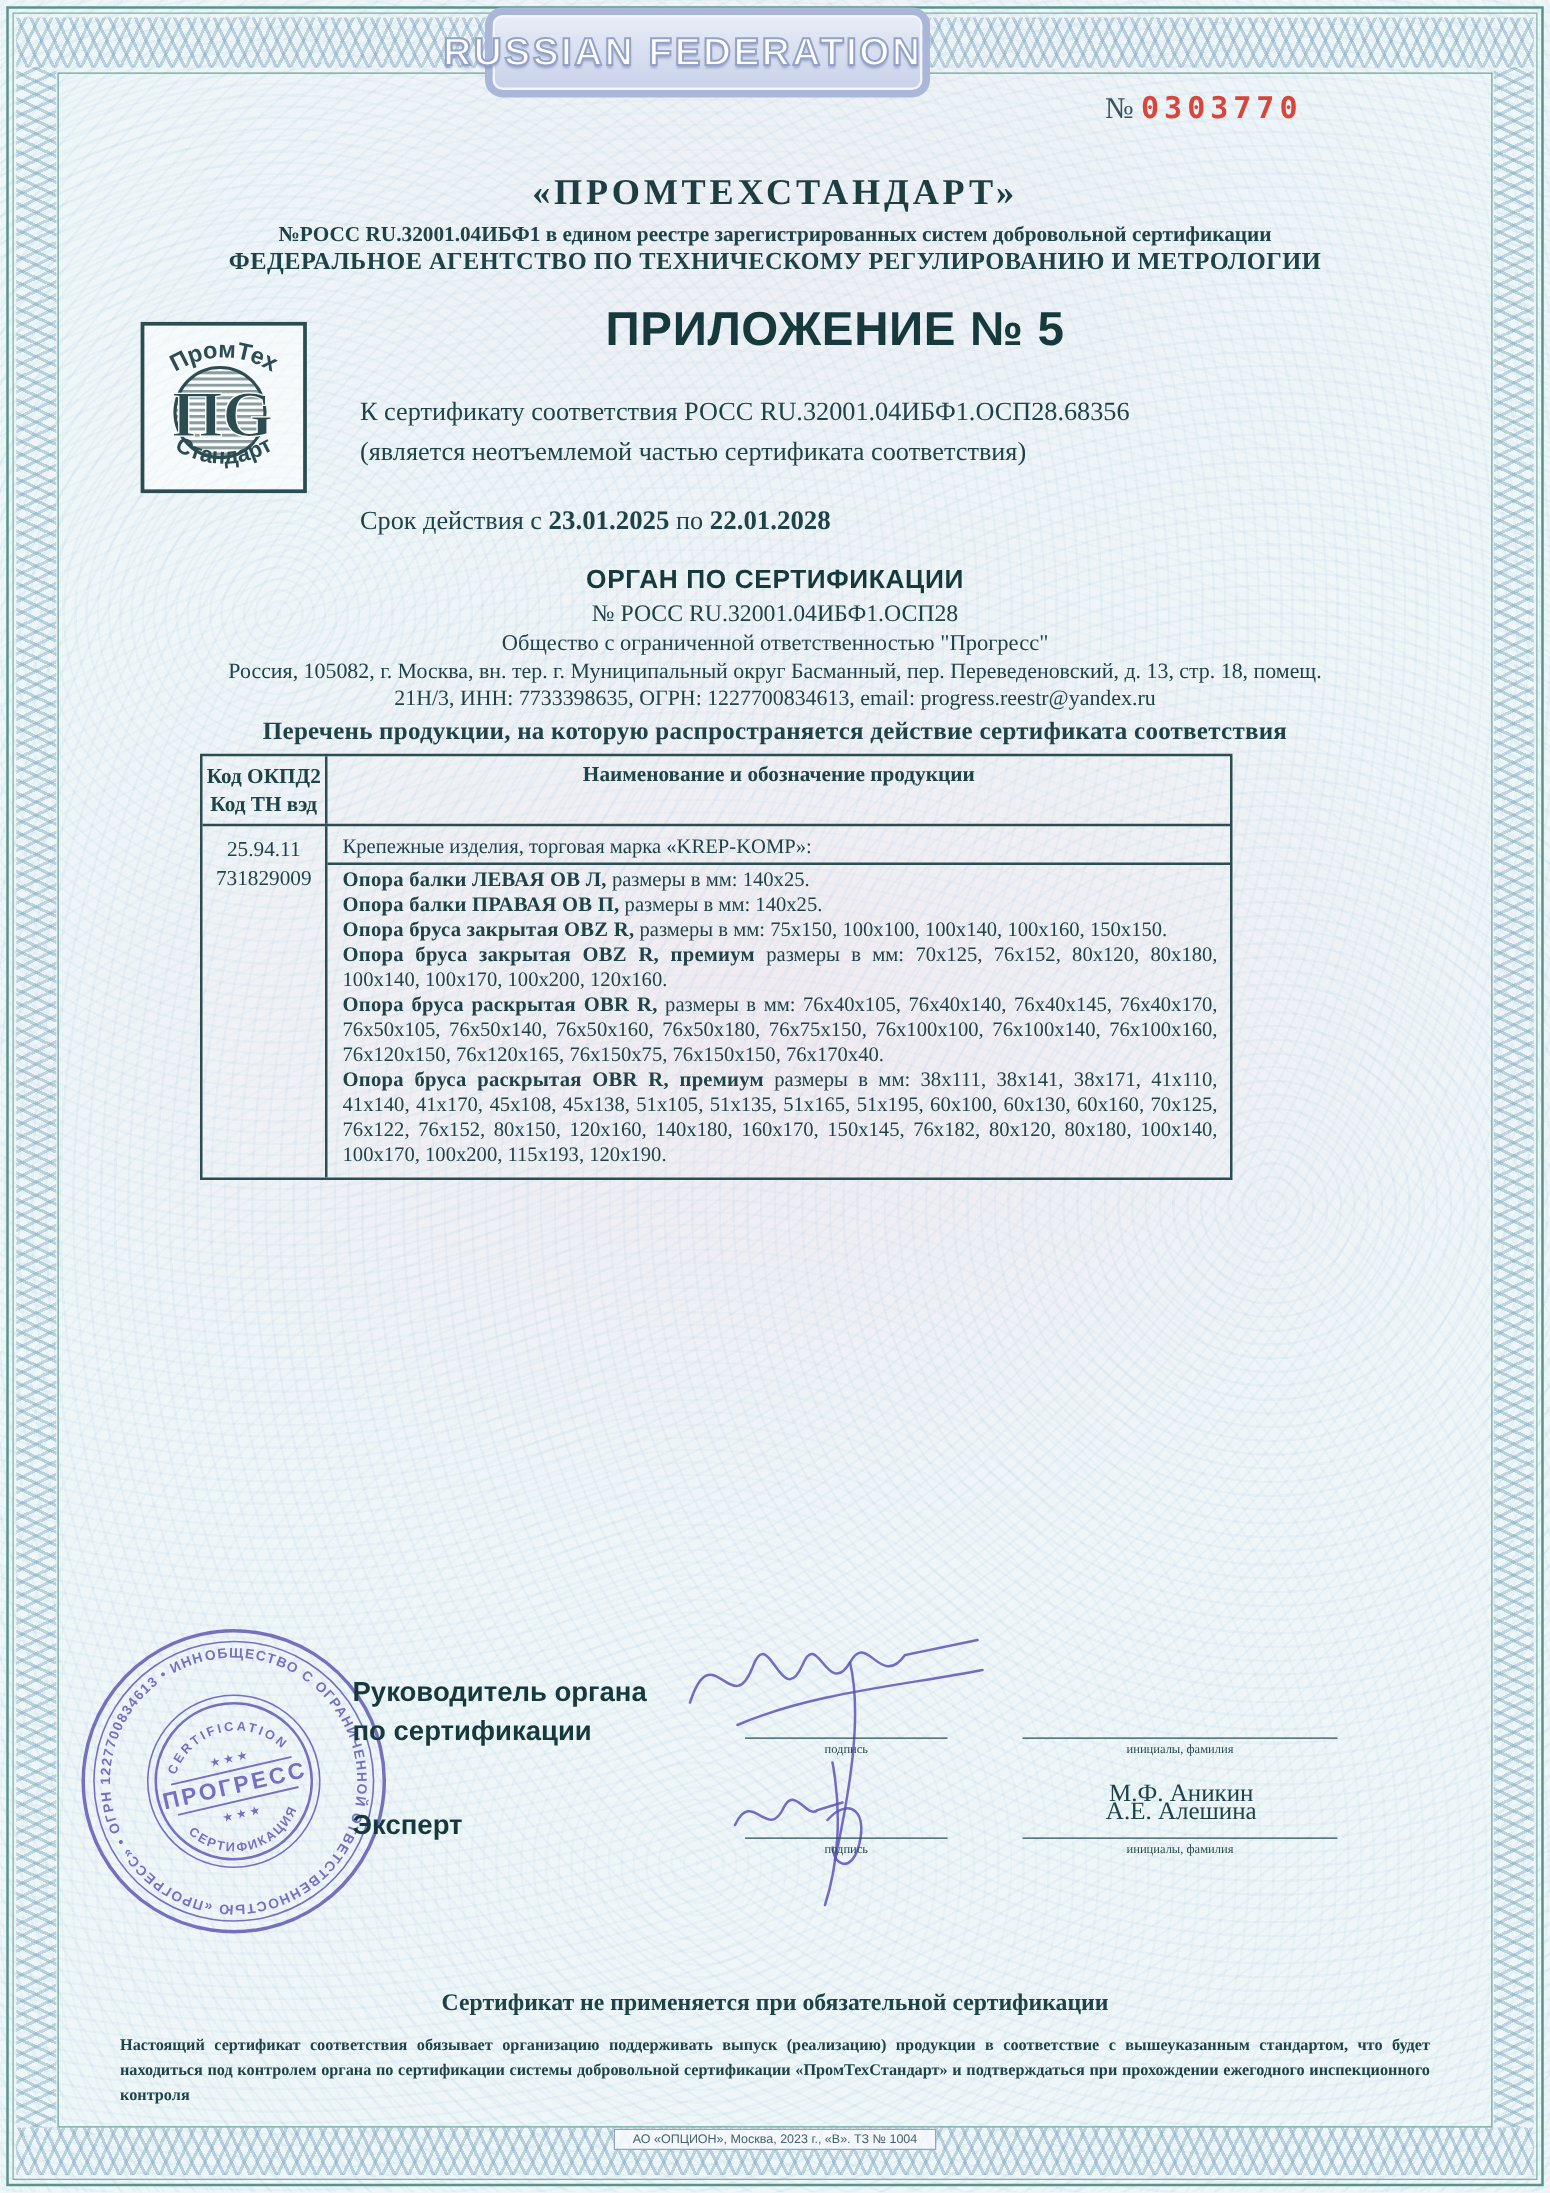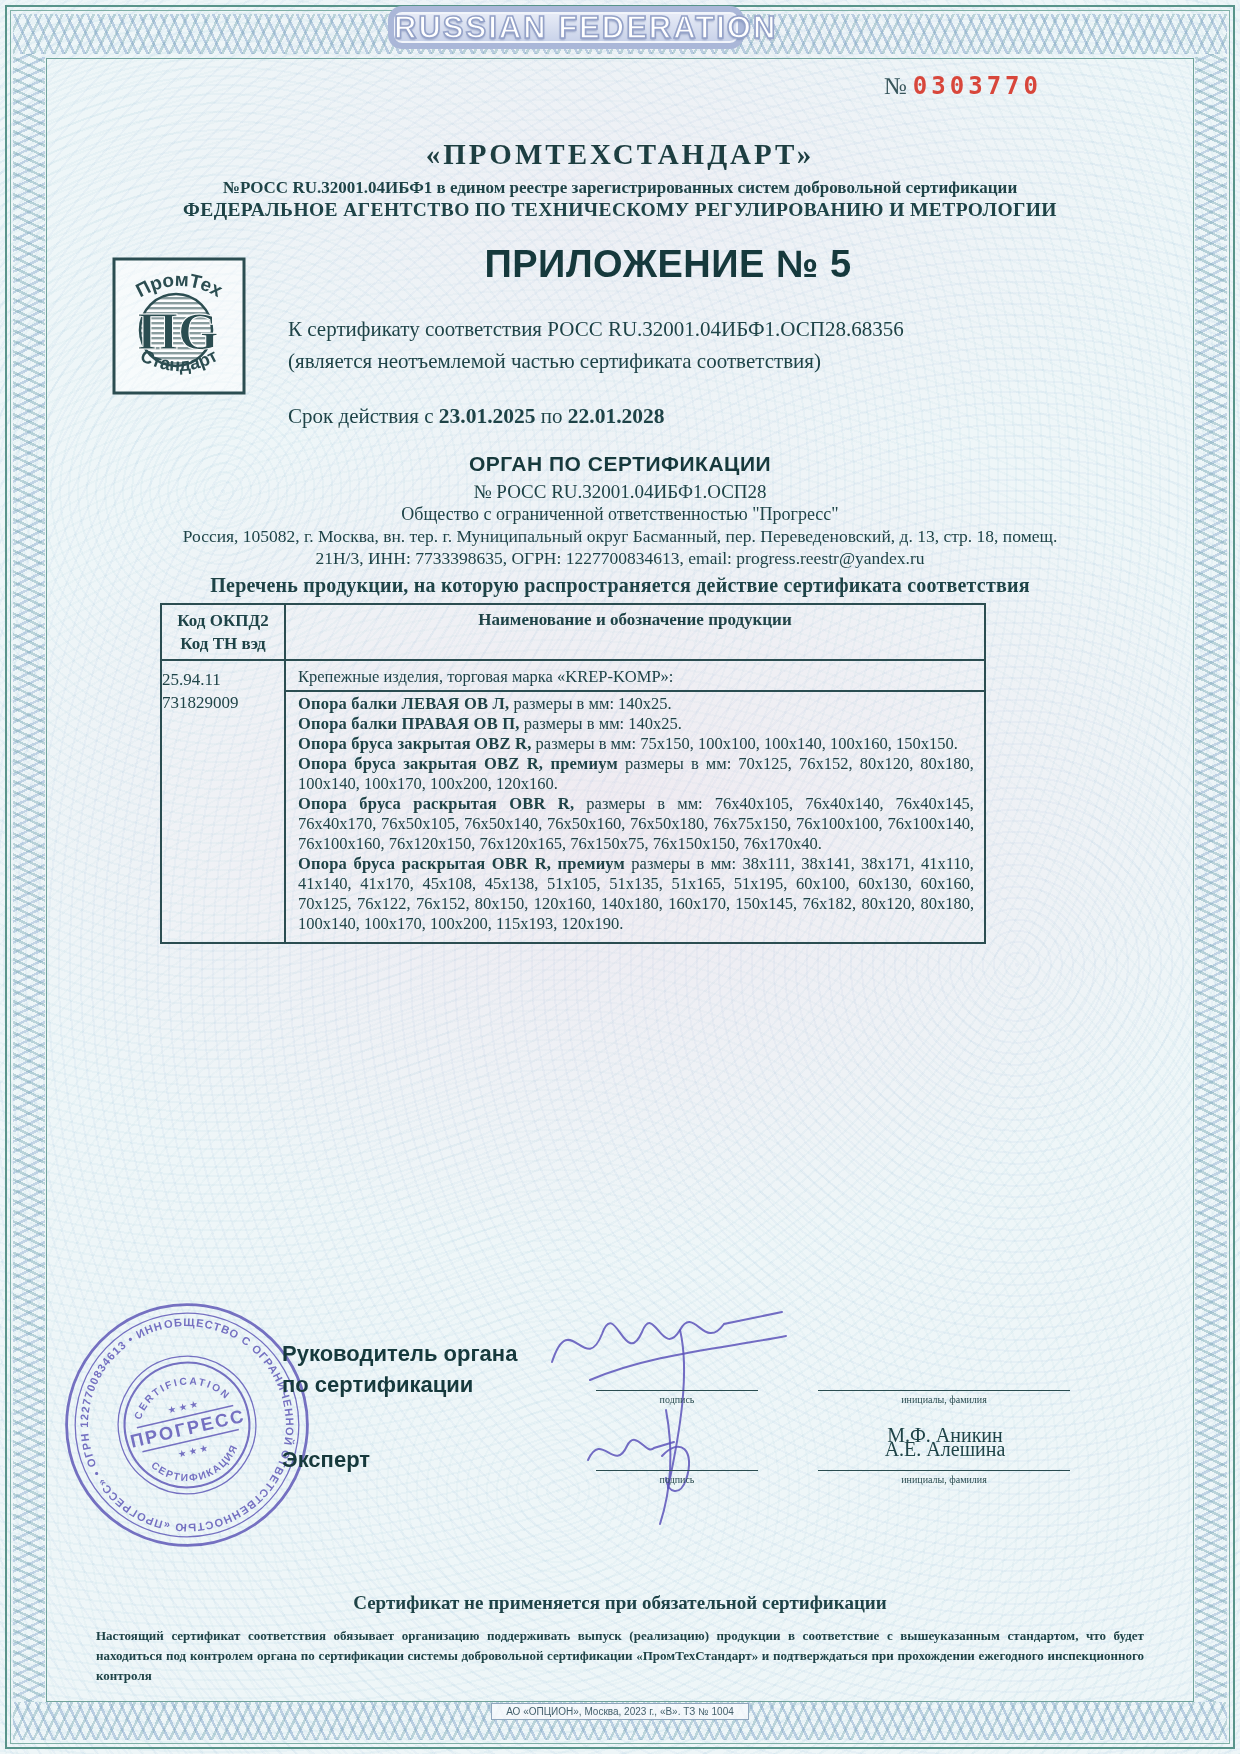--- a/index.html
+++ b/index.html
@@ -22,25 +22,25 @@
       repeating-linear-gradient(-65deg, transparent 0 7px, rgba(116,165,175,.40) 7px 9.5px);}
   .band.v{background:
       repeating-linear-gradient(25deg, transparent 0 7px, rgba(116,165,175,.42) 7px 9.5px),
       repeating-linear-gradient(-25deg, transparent 0 7px, rgba(126,160,200,.38) 7px 9.5px);}
   .band.t{top:14px;left:13px;right:13px;height:40px;}
   .band.b{bottom:14px;left:13px;right:13px;height:38px;}
   .band.l{top:54px;bottom:52px;left:13px;width:32px;}
   .band.r{top:54px;bottom:52px;right:13px;width:32px;}
   .f3{position:absolute;left:46px;right:46px;top:58px;bottom:52px;border:1.5px solid rgba(88,148,138,.85);pointer-events:none;}
   
-  .plaque{position:absolute;top:6px;left:388px;width:356px;height:43px;box-sizing:border-box;
+  .plaque{position:absolute;top:6px;left:388px;width:356px;height:72px;box-sizing:border-box;
       border:6px solid #aab7d8;border-radius:14px;
       background:linear-gradient(#e9edf7,#c7d1e9);
       box-shadow:inset 0 0 0 2px #f2f5fb;
-      display:flex;align-items:center;justify-content:flex-start;}
+      display:flex;align-items:center;justify-content:flex-end;}
   .plaque span{font-family:"Liberation Sans",sans-serif;font-weight:900;font-size:31px;letter-spacing:2px;
       color:#ffffff;-webkit-text-stroke:1.6px #94a2c8;
       text-shadow:0 2px 2px rgba(110,125,170,.55);white-space:nowrap;}
   .doc-number{position:absolute;top:72px;right:198px;font-size:24px;white-space:nowrap;}
   .doc-number .nosign{color:#37555b;font-family:"Liberation Serif",serif;}
   .doc-number .digits{color:#d8463b;font-family:"DejaVu Sans Mono",monospace;letter-spacing:4px;font-weight:bold;}
   
   .cline{position:absolute;left:60px;right:60px;text-align:center;}
   .title1{top:100px;font-size:29px;font-weight:bold;letter-spacing:3px;color:#1d3e41;}
   .title2{top:138px;font-size:29px;font-weight:bold;letter-spacing:3px;color:#1d3e41;}
@@ -57,25 +57,25 @@
   .org-name{top:504px;font-size:18px;}
   .addr1{top:526px;font-size:17.5px;}
   .addr2{top:548px;font-size:17.5px;}
   .products-heading{top:574px;font-size:20px;font-weight:bold;letter-spacing:.2px;}
   
   .logo{position:absolute;top:257px;left:112px;width:134px;height:138px;}
   
   .tbl{position:absolute;top:603px;left:160px;width:826px;box-sizing:border-box;
        border:2px solid #2b4d51;background:rgba(255,255,255,.06);}
   .tbl .hdr{display:flex;border-bottom:2px solid #2b4d51;min-height:56px;box-sizing:border-box;}
-  .tbl .c1{width:124px;border-right:2px solid #2b4d51;box-sizing:border-box;flex-shrink:0;}
+  .tbl .c1{width:100px;border-right:2px solid #2b4d51;box-sizing:border-box;flex-shrink:0;}
   .tbl .hdr .c1{padding-top:4px;text-align:center;font-weight:bold;font-size:17px;line-height:23px;}
   .tbl .hdr .c2{flex:1;text-align:center;padding-top:5px;font-weight:bold;font-size:17px;}
   .tbl .bdy{display:flex;min-height:258px;}
-  .tbl .bdy .c1{font-size:17px;line-height:23px;padding-top:7px;}
+  .tbl .bdy .c1{text-align:center;font-size:17px;line-height:23px;padding-top:7px;}
   .tbl .bdy .c2{flex:1;font-size:16.5px;line-height:20px;padding:5px 10px 8px 12px;}
   .tbl .intro{border-bottom:2px solid #2b4d51;margin:-5px -10px 2px -12px;padding:6px 10px 3px 12px;}
   .tbl .prods{text-align:justify;}
   .tbl .prods b{letter-spacing:.2px;}
   
   .role{position:absolute;left:282px;font-family:"Liberation Sans",sans-serif;font-weight:800;font-size:22px;color:#16393c;line-height:31px;}
   .role1{top:1338px;}
   .role2{top:1444px;}
   .sig-line{position:absolute;border-top:1.5px solid #2b4d51;}
   .lbl{position:absolute;text-align:center;font-size:10px;color:#2a4c50;}

